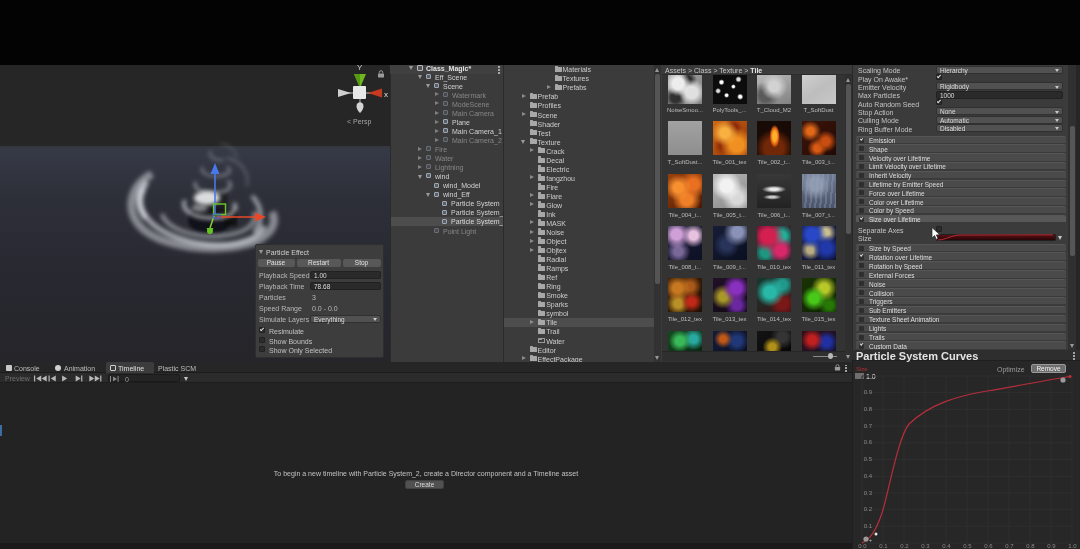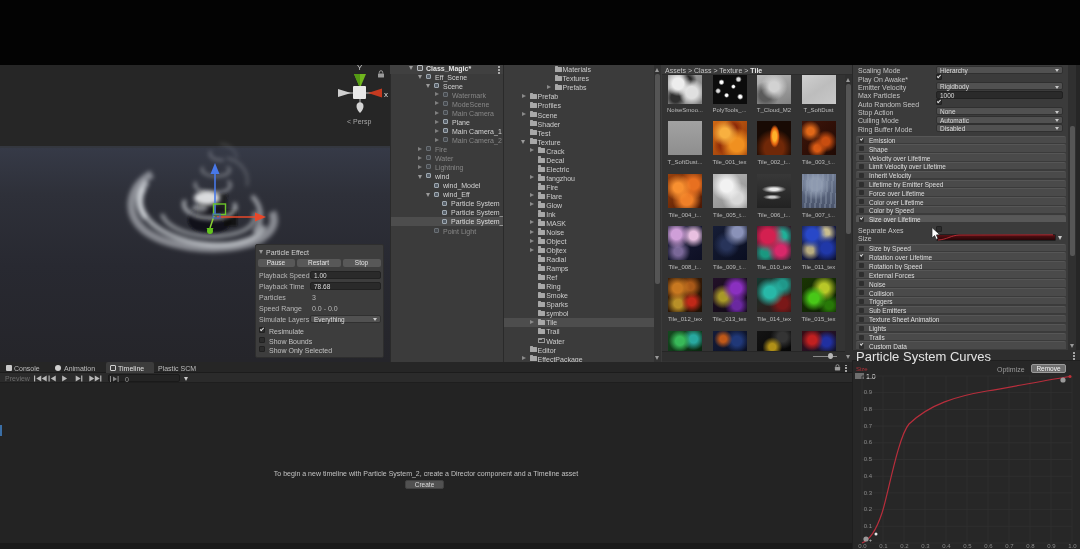--- a/index.html
+++ b/index.html
@@ -439,21 +439,21 @@
       <span class="mchk"></span>
       <span class="ml">Custom Data</span>
     </div>
 <div class="tick" style="left:860px;top:343.3999999999998px;width:3px;height:1.8px;"></div>
 <div class="abs" style="left:1068px;top:65px;width:8px;height:285px;background:#303030;"></div>
 <div class="abs" style="left:1069.5px;top:126px;width:5px;height:130px;background:#565656;border-radius:2px;"></div>
 <div class="abs ar ar-d" style="left:1069.5px;top:344px;border-top-color:#999;"></div>
 <div class="abs" style="left:1076px;top:65px;width:4px;height:285px;background:#262626;"></div>
 <div class="abs" style="left:852px;top:350px;width:228px;height:199px;background:#272727;border-left:1px solid #1e1e1e;"></div>
 <div class="abs" style="left:852px;top:350px;width:228px;height:11px;background:#2e2e2e;border-bottom:1px solid #1f1f1f;"></div>
-<div class="abs t7" style="left:856px;top:351.5px;"><span style="color:#e4e4e4;font-weight:normal;font-size:13px">Particle System Curves</span></div>
+<div class="abs t7" style="left:856px;top:351.5px;"><span style="color:#e4e4e4;font-weight:bold;font-size:11px">Particle System Curves</span></div>
 <div class="dots3" style="left:1073px;top:352px;">
       <b></b>
       <b></b>
       <b></b>
     </div>
 <div class="abs t7" style="left:856px;top:364px;"><span style="color:#b03038;font-size:6px">Size</span></div>
 <div class="abs t7" style="left:997px;top:364.5px;"><span style="color:#9a9a9a">Optimize</span></div>
 <div class="abs" style="left:1031px;top:363.5px;width:35px;height:9px;background:#6e6e6e;border:1px solid #9a9a9a;border-radius:2px;text-align:center;color:#f2f2f2;font-size:6.5px;line-height:7.5px;">Remove</div>
 <div class="abs" style="left:855px;top:372.5px;width:9px;height:6.5px;background:#6e6e6e;"></div>
 <div class="abs t7" style="left:866px;top:372px;"><span style="color:#e8e8e8">1.0</span></div>

